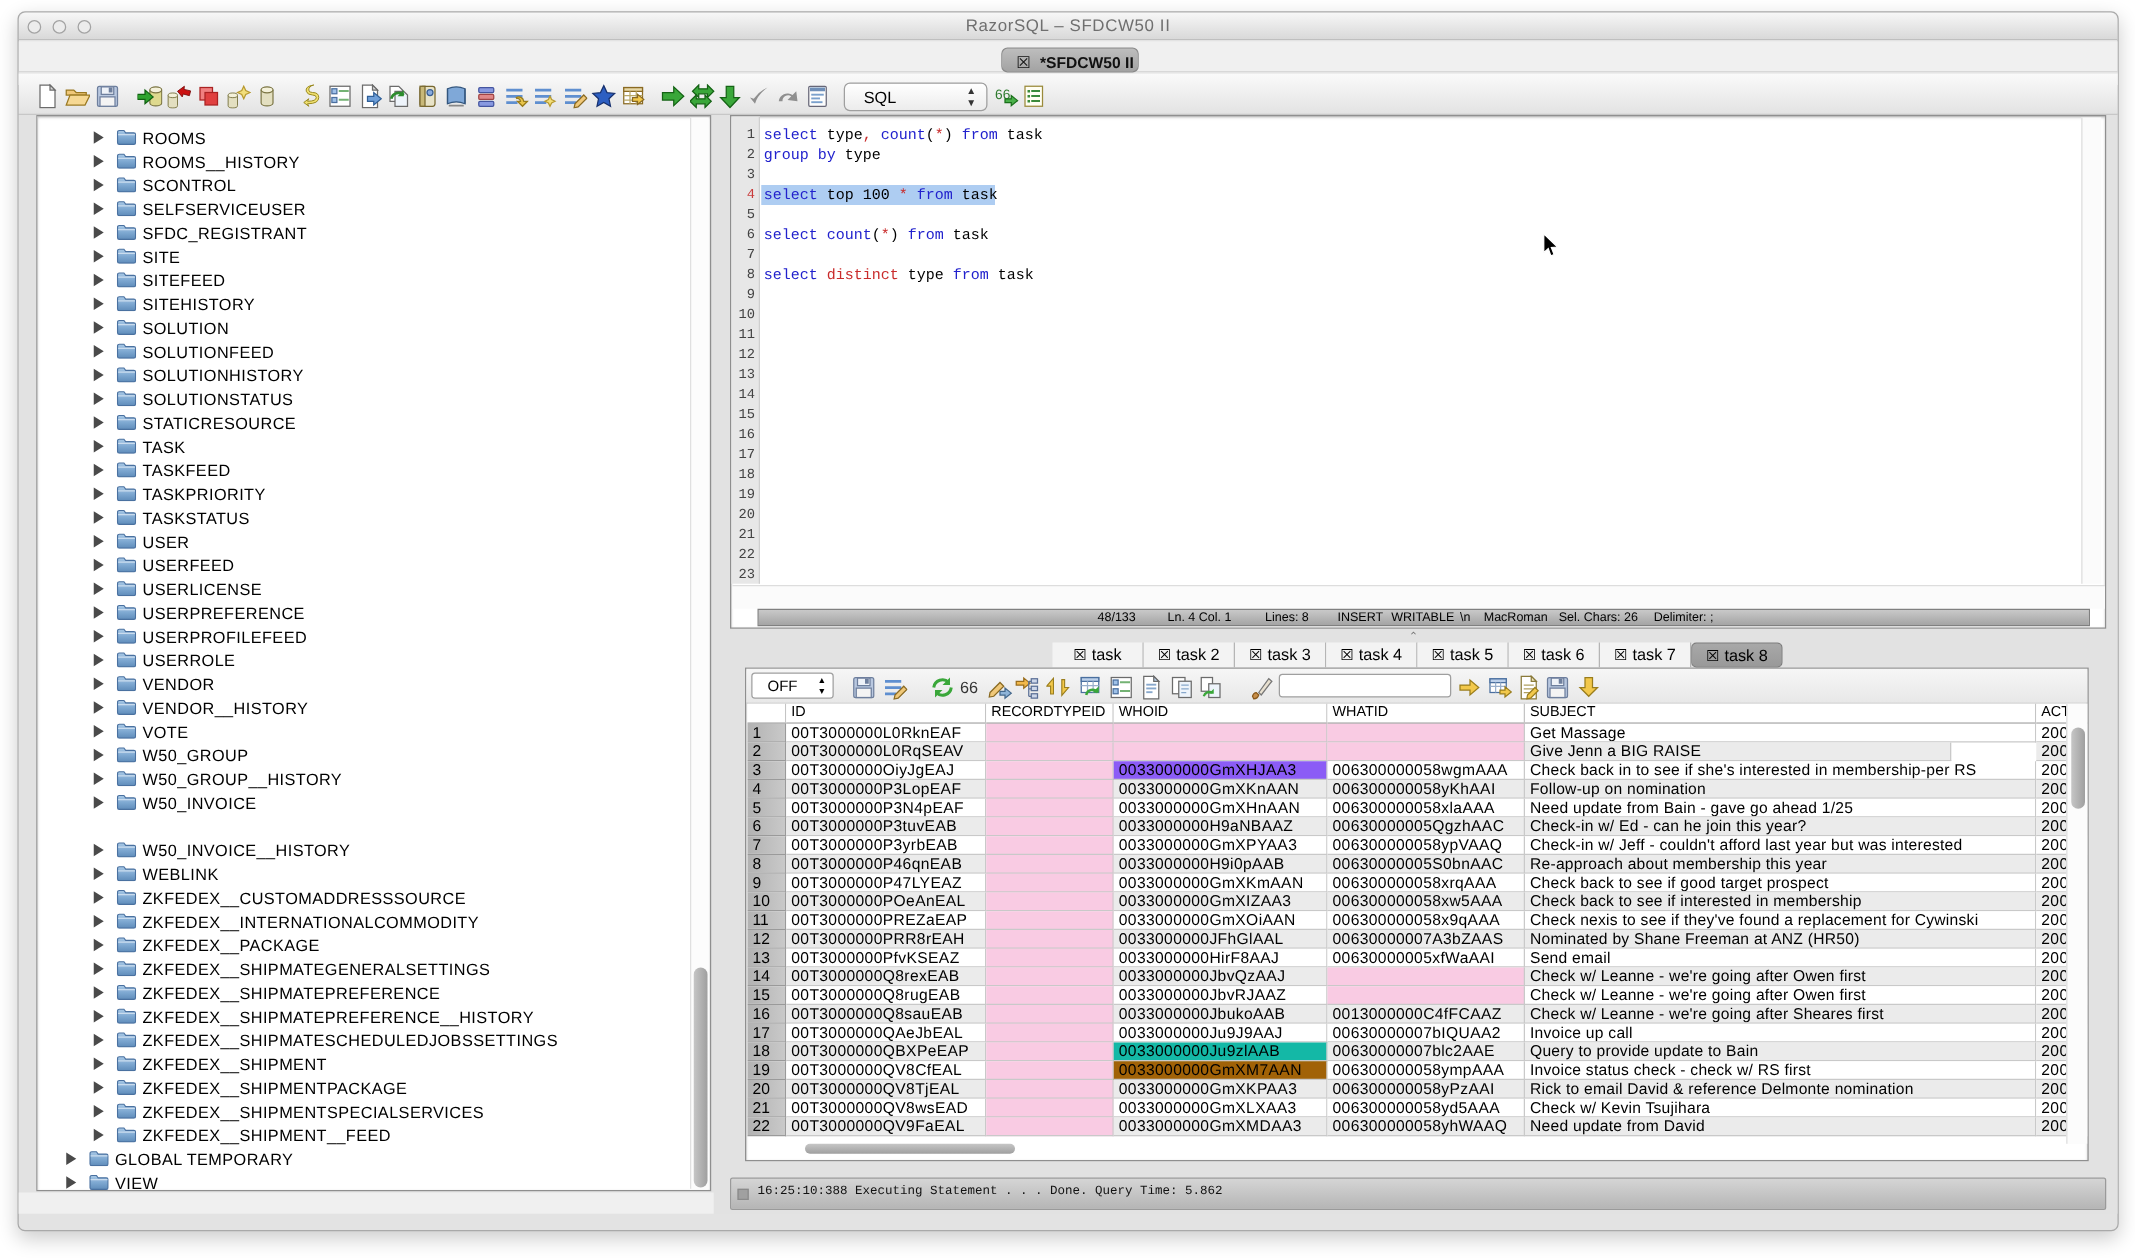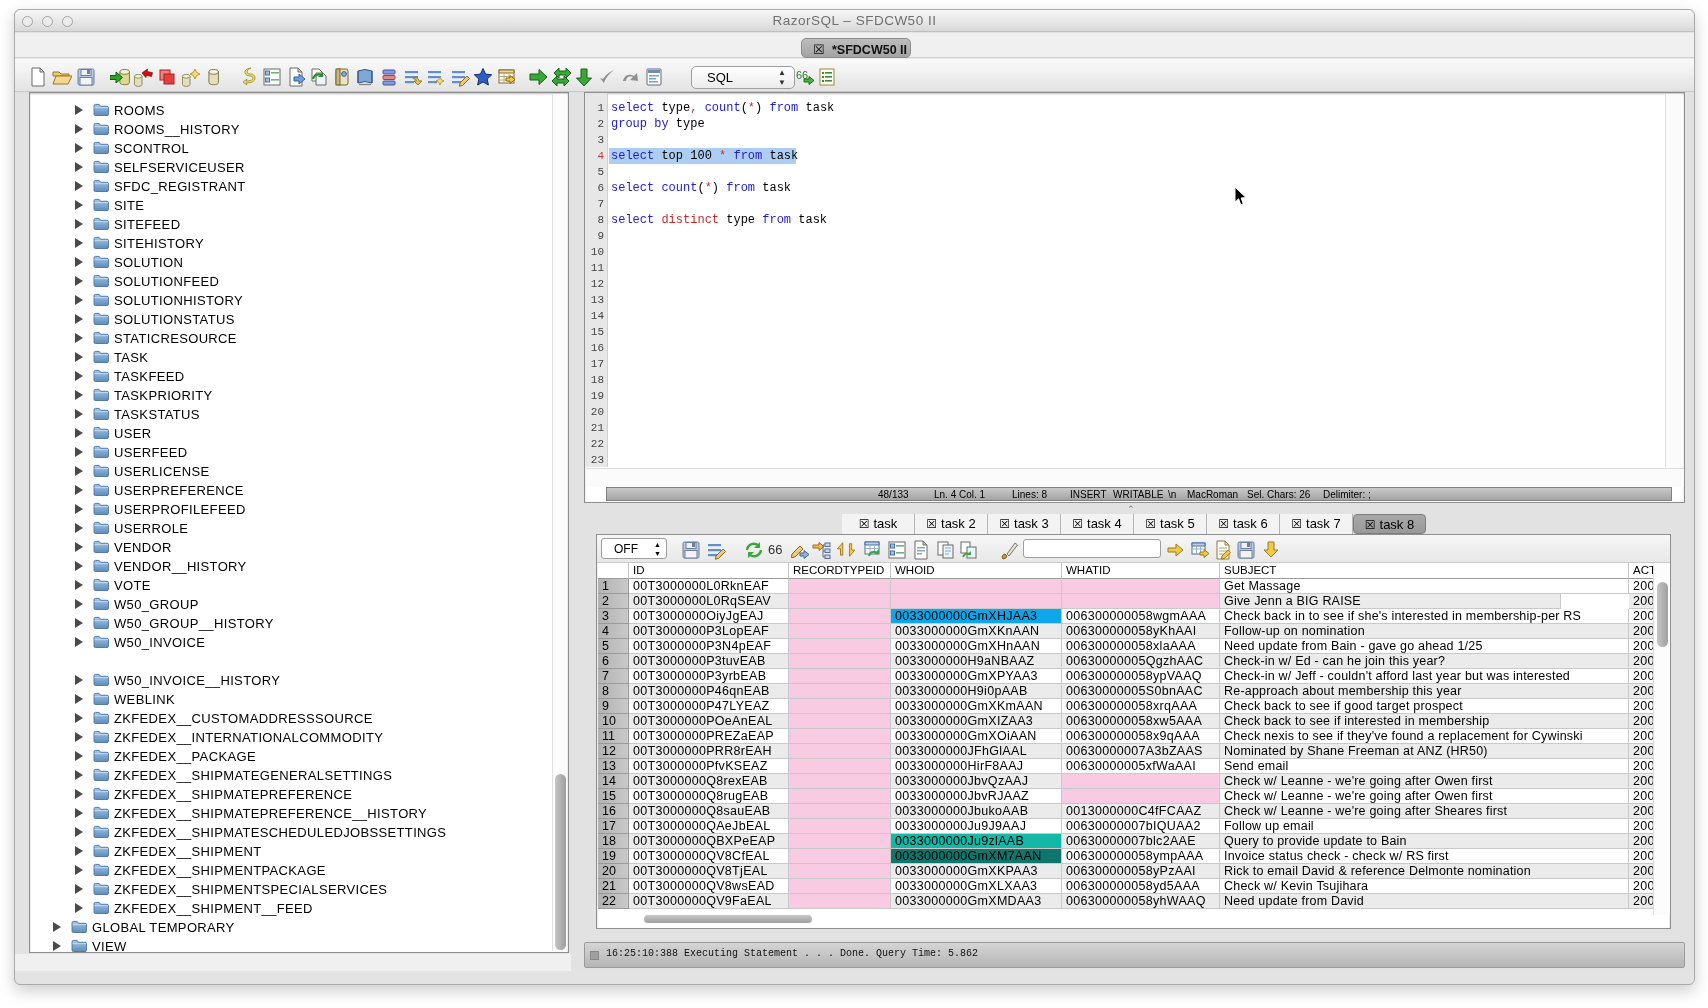--- a/index.html
+++ b/index.html
@@ -204,21 +204,21 @@
       </svg>
 <svg class="ic" style="left:802px;top:8px" width="20" height="20" viewBox="0 0 20 20">
         <rect x="3" y="2" width="14" height="16" fill="#fffef2" stroke="#9a8a3a"></rect>
         <rect x="5" y="5" width="2" height="2" fill="#3a8a3a"></rect>
         <rect x="8" y="5" width="7" height="1.6" fill="#3a8a3a"></rect>
         <rect x="5" y="9" width="2" height="2" fill="#3a8a3a"></rect>
         <rect x="8" y="9" width="7" height="1.6" fill="#3a8a3a"></rect>
         <rect x="5" y="13" width="2" height="2" fill="#3a8a3a"></rect>
         <rect x="8" y="13" width="7" height="1.6" fill="#3a8a3a"></rect>
       </svg>
-<div style="position:absolute;left:676px;top:7px;width:104px;height:23px;background:linear-gradient(#fff,#ececec);border:1px solid #9f9f9f;border-radius:5px;font-size:13px;color:#000">
+<div style="position:absolute;left:660px;top:7px;width:115px;height:23px;background:linear-gradient(#fff,#ececec);border:1px solid #9f9f9f;border-radius:5px;font-size:13px;color:#000">
         <span style="position:absolute;left:15px;top:3px">SQL</span>
         <span style="position:absolute;right:8px;top:1px;font-size:8px;color:#333;line-height:10px">▲<br>▼</span>
       </div>
 </div>
 <div class="content">
 <div class="panel treewrap">
 <div class="trow" style="left:0;top:8px;width:100%">
           <span class="tri" style="left:45px"></span>
           <span class="fold" style="left:63px"><svg width="16" height="13" viewBox="0 0 17 14">
               <defs>
@@ -1070,21 +1070,21 @@
             <div class="cell pink" style="left:192px;width:102px"></div>
             <div class="cell" style="left:294px;width:171px;background:#f9cbe3"></div>
             <div class="cell" style="left:465px;width:158px;background:#f9cbe3"></div>
             <div class="cell subj" style="left:623px;width:341px;background:#ebebeb">Give Jenn a BIG RAISE</div>
             <div class="cell" style="left:1032px;width:41px;background:#ebebeb">200</div>
           </div>
 <div class="rrow" style="top:46px;width:1073px">
             <div class="cell rn" style="left:1px;width:31px">3</div>
             <div class="cell" style="left:32px;width:160px;background:#fff">00T3000000OiyJgEAJ</div>
             <div class="cell pink" style="left:192px;width:102px"></div>
-            <div class="cell" style="left:294px;width:171px;background:#0ea5e9">0033000000GmXHJAA3</div>
+            <div class="cell" style="left:294px;width:171px;background:#8b5cf6">0033000000GmXHJAA3</div>
             <div class="cell" style="left:465px;width:158px;background:#fff">006300000058wgmAAA</div>
             <div class="cell subj" style="left:623px;width:409px;background:#fff">Check back in to see if she's interested in membership-per RS</div>
             <div class="cell" style="left:1032px;width:41px;background:#fff">200</div>
           </div>
 <div class="rrow" style="top:61px;width:1073px">
             <div class="cell rn" style="left:1px;width:31px">4</div>
             <div class="cell" style="left:32px;width:160px;background:#ebebeb">00T3000000P3LopEAF</div>
             <div class="cell pink" style="left:192px;width:102px"></div>
             <div class="cell" style="left:294px;width:171px;background:#ebebeb">0033000000GmXKnAAN</div>
             <div class="cell" style="left:465px;width:158px;background:#ebebeb">006300000058yKhAAI</div>
@@ -1198,37 +1198,37 @@
             <div class="cell" style="left:465px;width:158px;background:#ebebeb">0013000000C4fFCAAZ</div>
             <div class="cell subj" style="left:623px;width:409px;background:#ebebeb">Check w/ Leanne - we're going after Sheares first</div>
             <div class="cell" style="left:1032px;width:41px;background:#ebebeb">200</div>
           </div>
 <div class="rrow" style="top:256px;width:1073px">
             <div class="cell rn" style="left:1px;width:31px">17</div>
             <div class="cell" style="left:32px;width:160px;background:#fff">00T3000000QAeJbEAL</div>
             <div class="cell pink" style="left:192px;width:102px"></div>
             <div class="cell" style="left:294px;width:171px;background:#fff">0033000000Ju9J9AAJ</div>
             <div class="cell" style="left:465px;width:158px;background:#fff">00630000007bIQUAA2</div>
-            <div class="cell subj" style="left:623px;width:409px;background:#fff">Follow up email</div>
+            <div class="cell subj" style="left:623px;width:409px;background:#fff">Invoice up call</div>
             <div class="cell" style="left:1032px;width:41px;background:#fff">200</div>
           </div>
 <div class="rrow" style="top:271px;width:1073px">
             <div class="cell rn" style="left:1px;width:31px">18</div>
             <div class="cell" style="left:32px;width:160px;background:#ebebeb">00T3000000QBXPeEAP</div>
             <div class="cell pink" style="left:192px;width:102px"></div>
             <div class="cell" style="left:294px;width:171px;background:#14b8a6">0033000000Ju9zlAAB</div>
             <div class="cell" style="left:465px;width:158px;background:#ebebeb">00630000007blc2AAE</div>
             <div class="cell subj" style="left:623px;width:409px;background:#ebebeb">Query to provide update to Bain</div>
             <div class="cell" style="left:1032px;width:41px;background:#ebebeb">200</div>
           </div>
 <div class="rrow" style="top:286px;width:1073px">
             <div class="cell rn" style="left:1px;width:31px">19</div>
             <div class="cell" style="left:32px;width:160px;background:#fff">00T3000000QV8CfEAL</div>
             <div class="cell pink" style="left:192px;width:102px"></div>
-            <div class="cell" style="left:294px;width:171px;background:#0f766e">0033000000GmXM7AAN</div>
+            <div class="cell" style="left:294px;width:171px;background:#a16207">0033000000GmXM7AAN</div>
             <div class="cell" style="left:465px;width:158px;background:#fff">006300000058ympAAA</div>
             <div class="cell subj" style="left:623px;width:409px;background:#fff">Invoice status check - check w/ RS first</div>
             <div class="cell" style="left:1032px;width:41px;background:#fff">200</div>
           </div>
 <div class="rrow" style="top:301px;width:1073px">
             <div class="cell rn" style="left:1px;width:31px">20</div>
             <div class="cell" style="left:32px;width:160px;background:#ebebeb">00T3000000QV8TjEAL</div>
             <div class="cell pink" style="left:192px;width:102px"></div>
             <div class="cell" style="left:294px;width:171px;background:#ebebeb">0033000000GmXKPAA3</div>
             <div class="cell" style="left:465px;width:158px;background:#ebebeb">006300000058yPzAAI</div>

